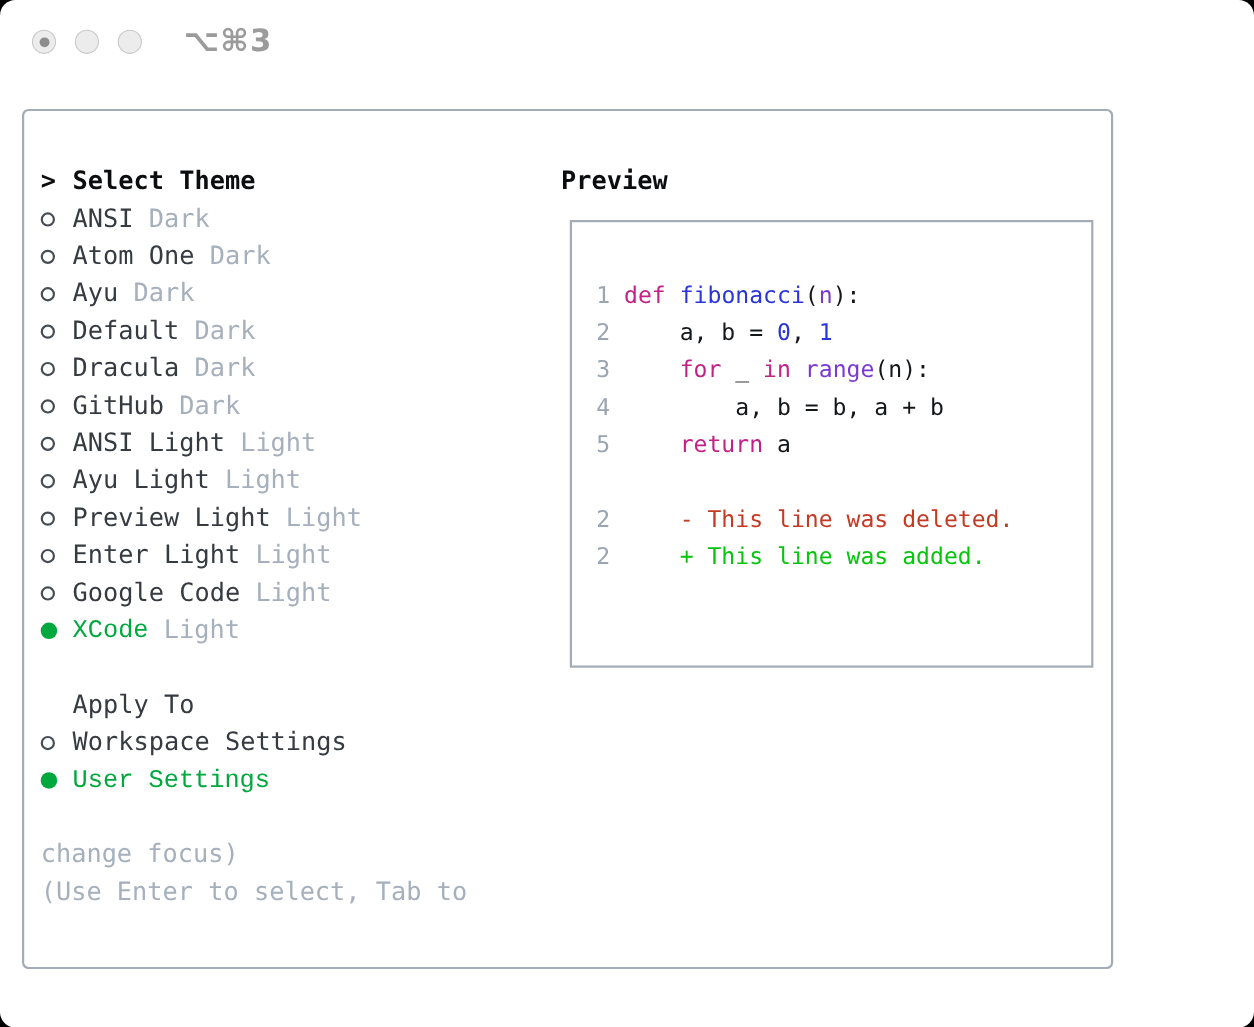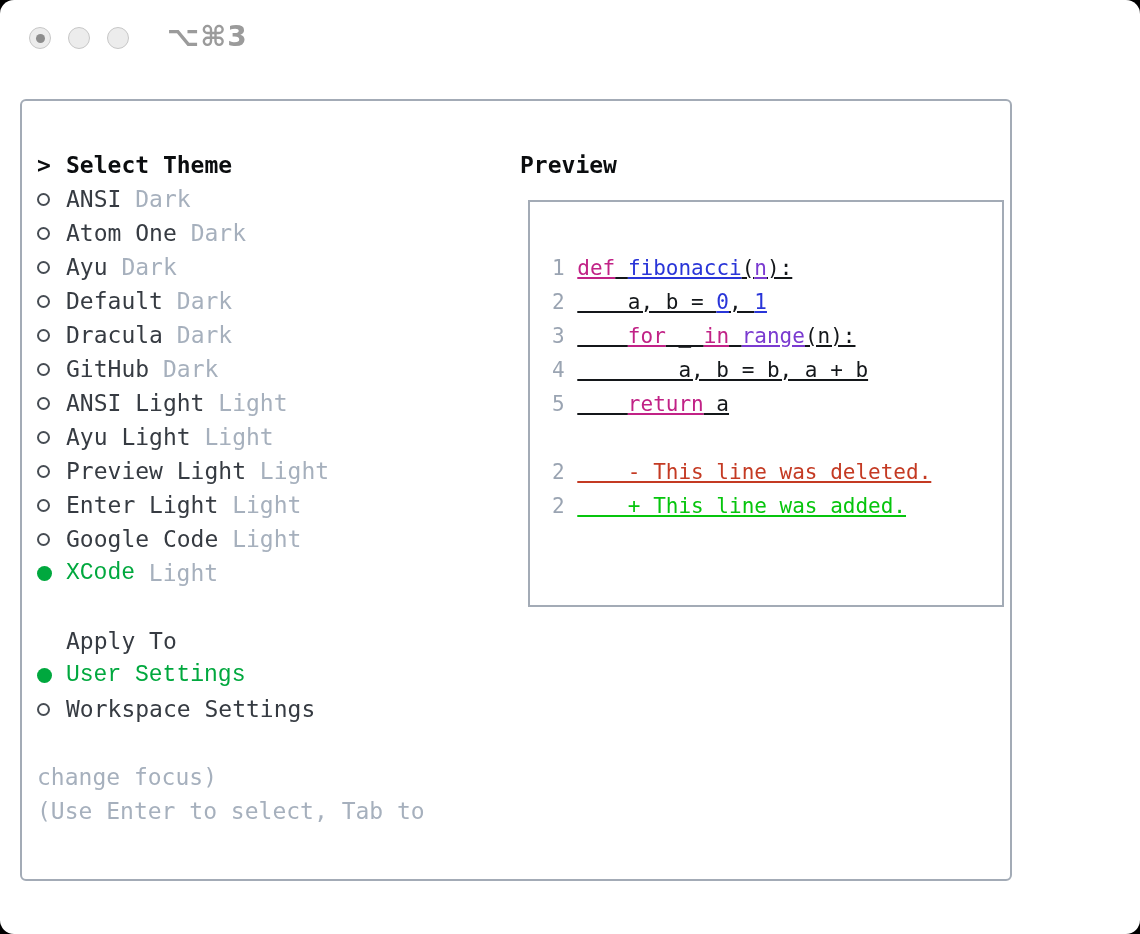--- a/index.html
+++ b/index.html
@@ -29,28 +29,28 @@
   .dot{width:15px;height:15px;border-radius:50%;background:var(--accent-green,#00a83e);}
   .hdr{font-weight:bold;color:#0b0d0f;}
   .hdr .marker{font-weight:bold;}
   .tvariant{color:var(--muted,#a6b0bd);margin-left:1ch;}
   .green{color:var(--accent-green,#00a83e);font-family:Liberation Mono, monospace;}
   .apply-block{margin-top:34px;}
   .help-block{margin-top:34px;color:var(--muted,#a6b0bd);}
   .help-line{height:34px;white-space:pre;}
 
   
-  .rightcol{position:absolute;left:498px;top:47px;}
+  .rightcol{position:absolute;left:488px;top:47px;}
   .preview-title{font-weight:bold;font-size:23px;line-height:34px;color:#0b0d0f;}
   .preview-box{margin-left:8px;margin-top:18px;width:476px;height:407px;box-sizing:border-box;
          border:2px solid var(--border,#a3abb6);background:#fff;overflow:hidden;}
   .code{padding:49px 0 0 22px;font-size:21px;line-height:34px;}
   .code-line{white-space:pre;min-height:34px;}
   .ln{display:inline-block;width:1ch;margin-right:1ch;color:var(--linenum,#9aa4b2);}
-  .lt{white-space:pre;text-decoration:underline;}
+  .lt{white-space:pre;}
   .tok-plain{color:var(--code-plain,#14171a);}
   .tok-kw{color:var(--kw-magenta,#c12286);}
   .tok-fn{color:var(--fn-blue,#2935d8);}
   .tok-num{color:var(--fn-blue,#2935d8);}
   .tok-param{color:var(--purple,#7a3ad0);}
   .tok-type{color:var(--purple,#7a3ad0);text-align:center;}
   .tok-ctx{color:var(--ctx-gray,#8d97a3);}
   .tok-del{color:var(--del-red,#c43a23);}
   .tok-add{color:var(--add-green,#06c50d);}
 </style>
@@ -89,22 +89,22 @@
           <div class="row"><span class="marker"><span class="ring"></span></span><span class="tname">Google Code</span><span class="tvariant">Light</span></div>
           <div class="row"><span class="marker"><span class="dot"></span></span><span class="tname green">XCode</span><span class="tvariant">Light</span></div>
         </div>
 
       <div class="apply-block">
         <div class="row">
           <span class="marker"></span>
           <span>Apply To</span>
         </div>
         <div id="apply-list">
+            <div class="row"><span class="marker"><span class="ring"></span></span><span class="">Workspace Settings</span></div>
             <div class="row"><span class="marker"><span class="dot"></span></span><span class="green">User Settings</span></div>
-            <div class="row"><span class="marker"><span class="ring"></span></span><span class="">Workspace Settings</span></div>
           </div>
       </div>
 
       <div class="help-block" id="help-block">
           <div class="help-line">change focus)</div>
           <div class="help-line">(Use Enter to select, Tab to</div>
         </div>
     </div>
 
     <div class="rightcol">

